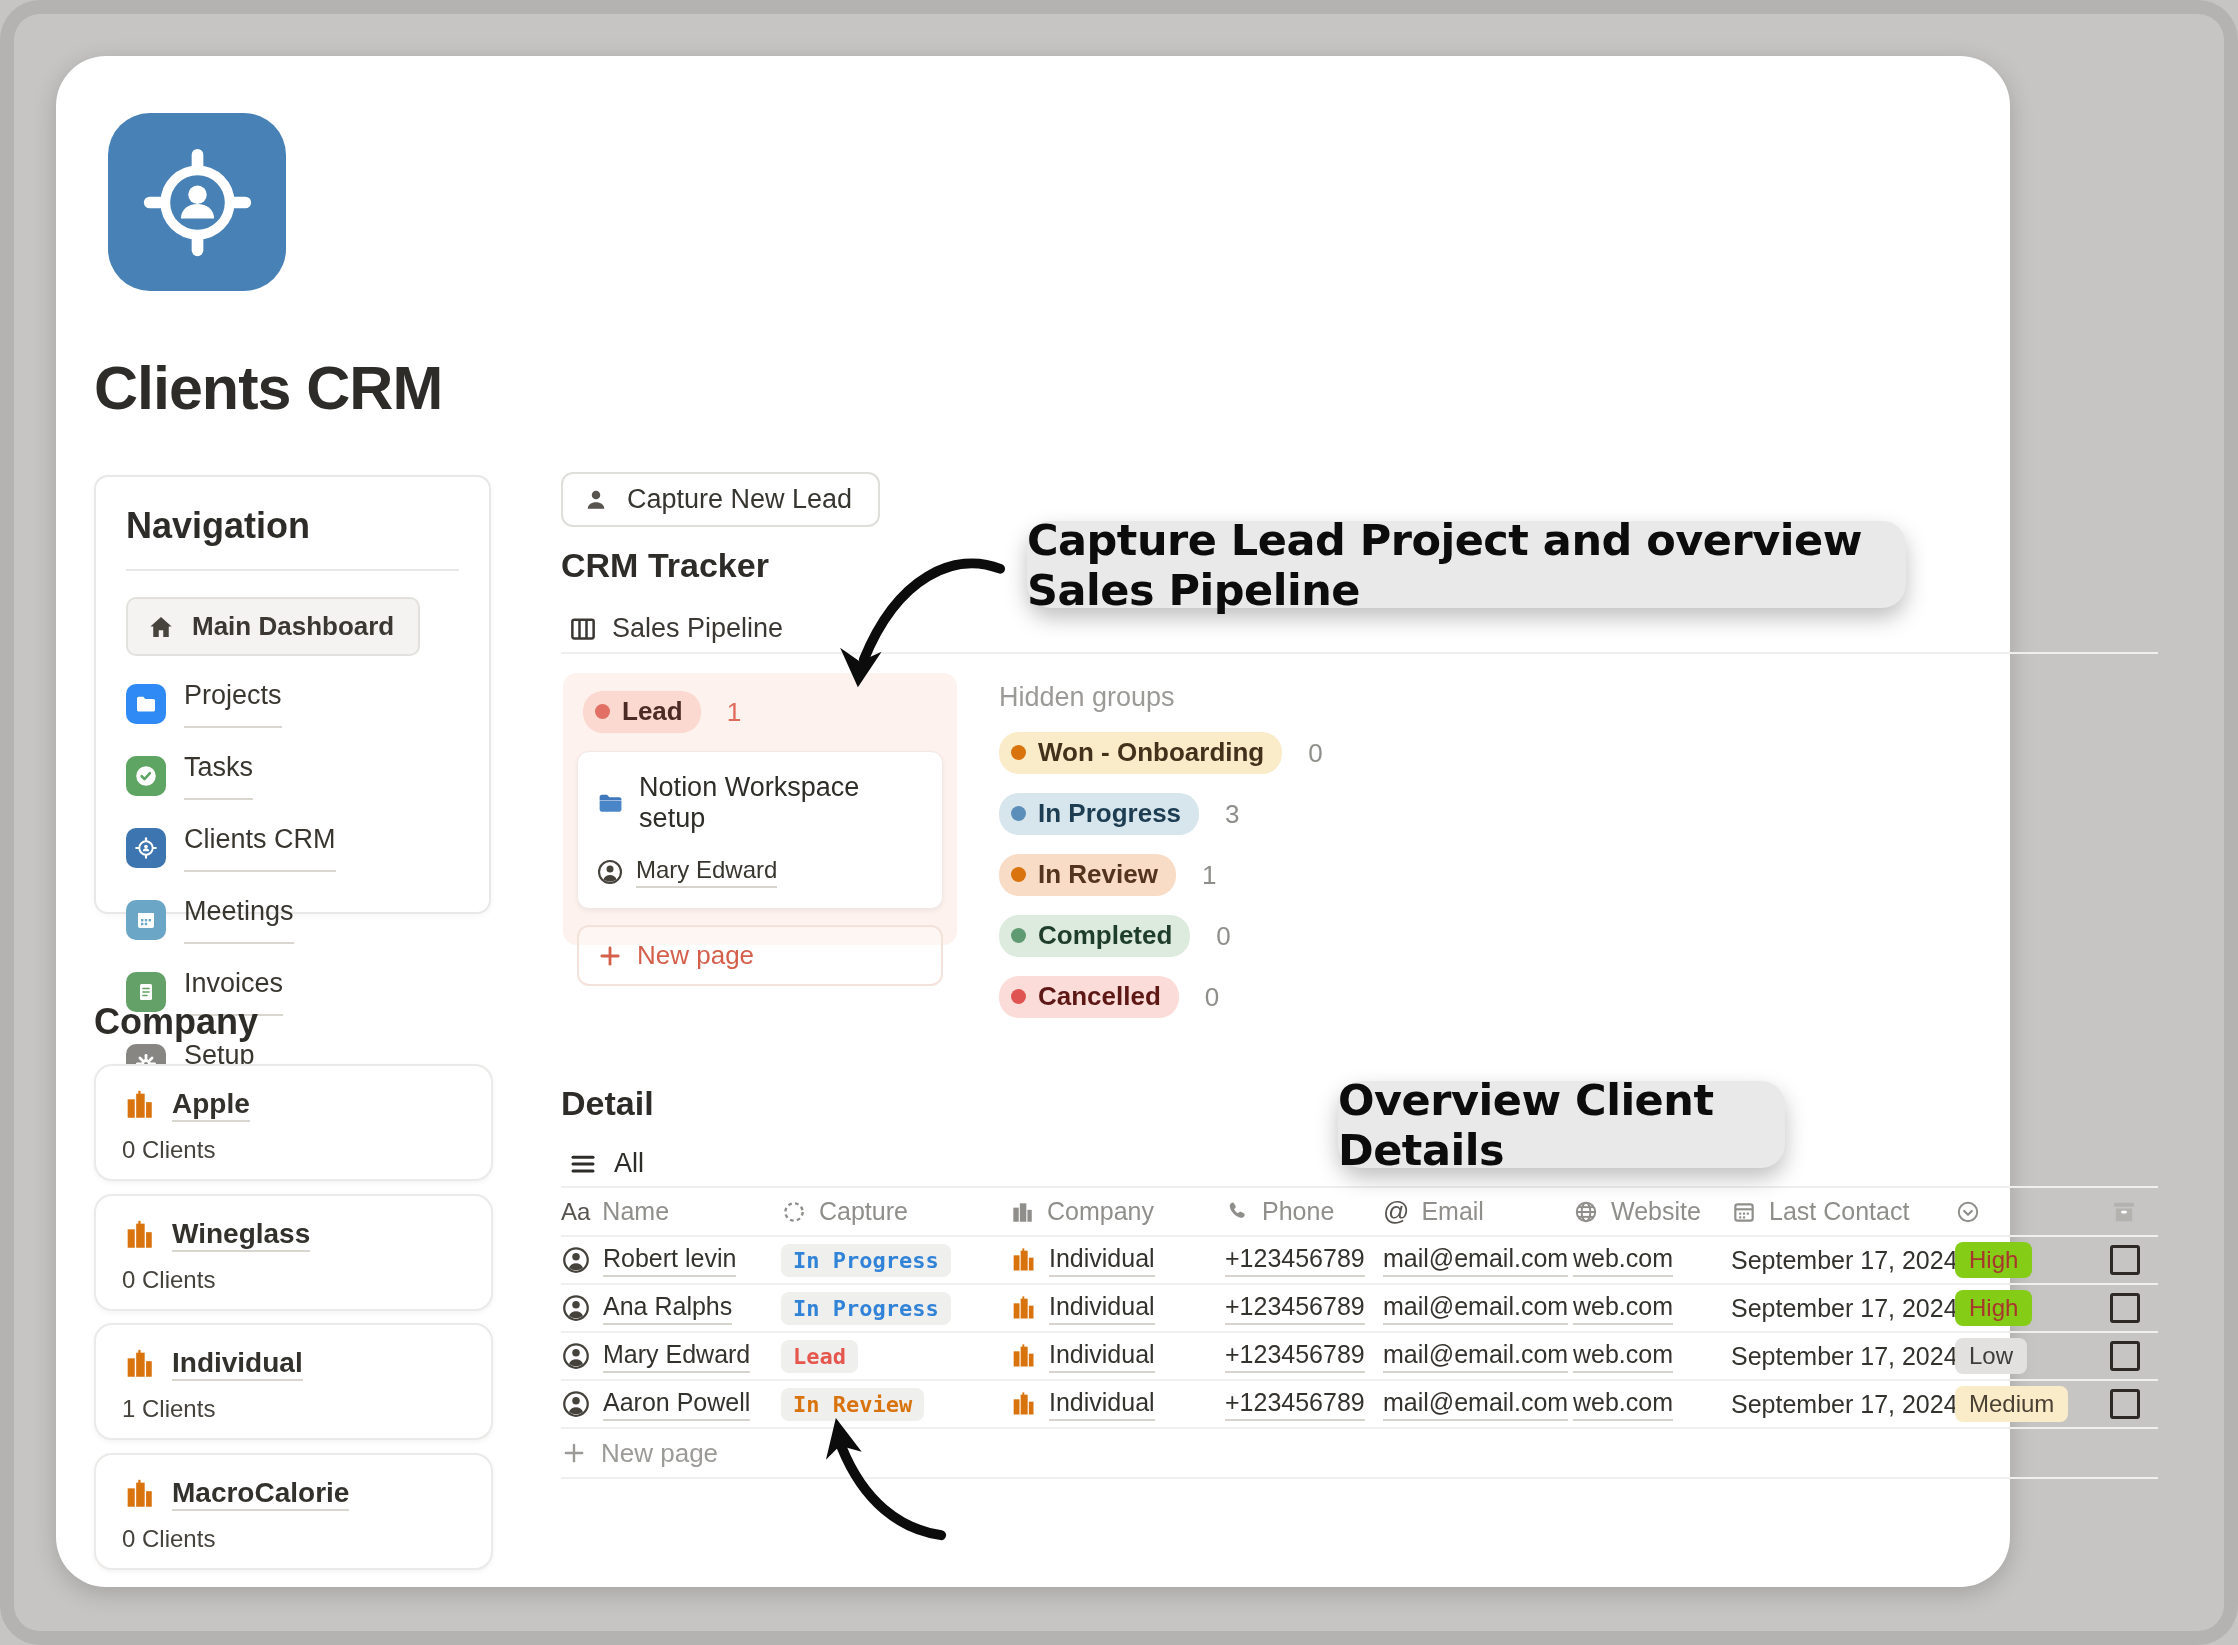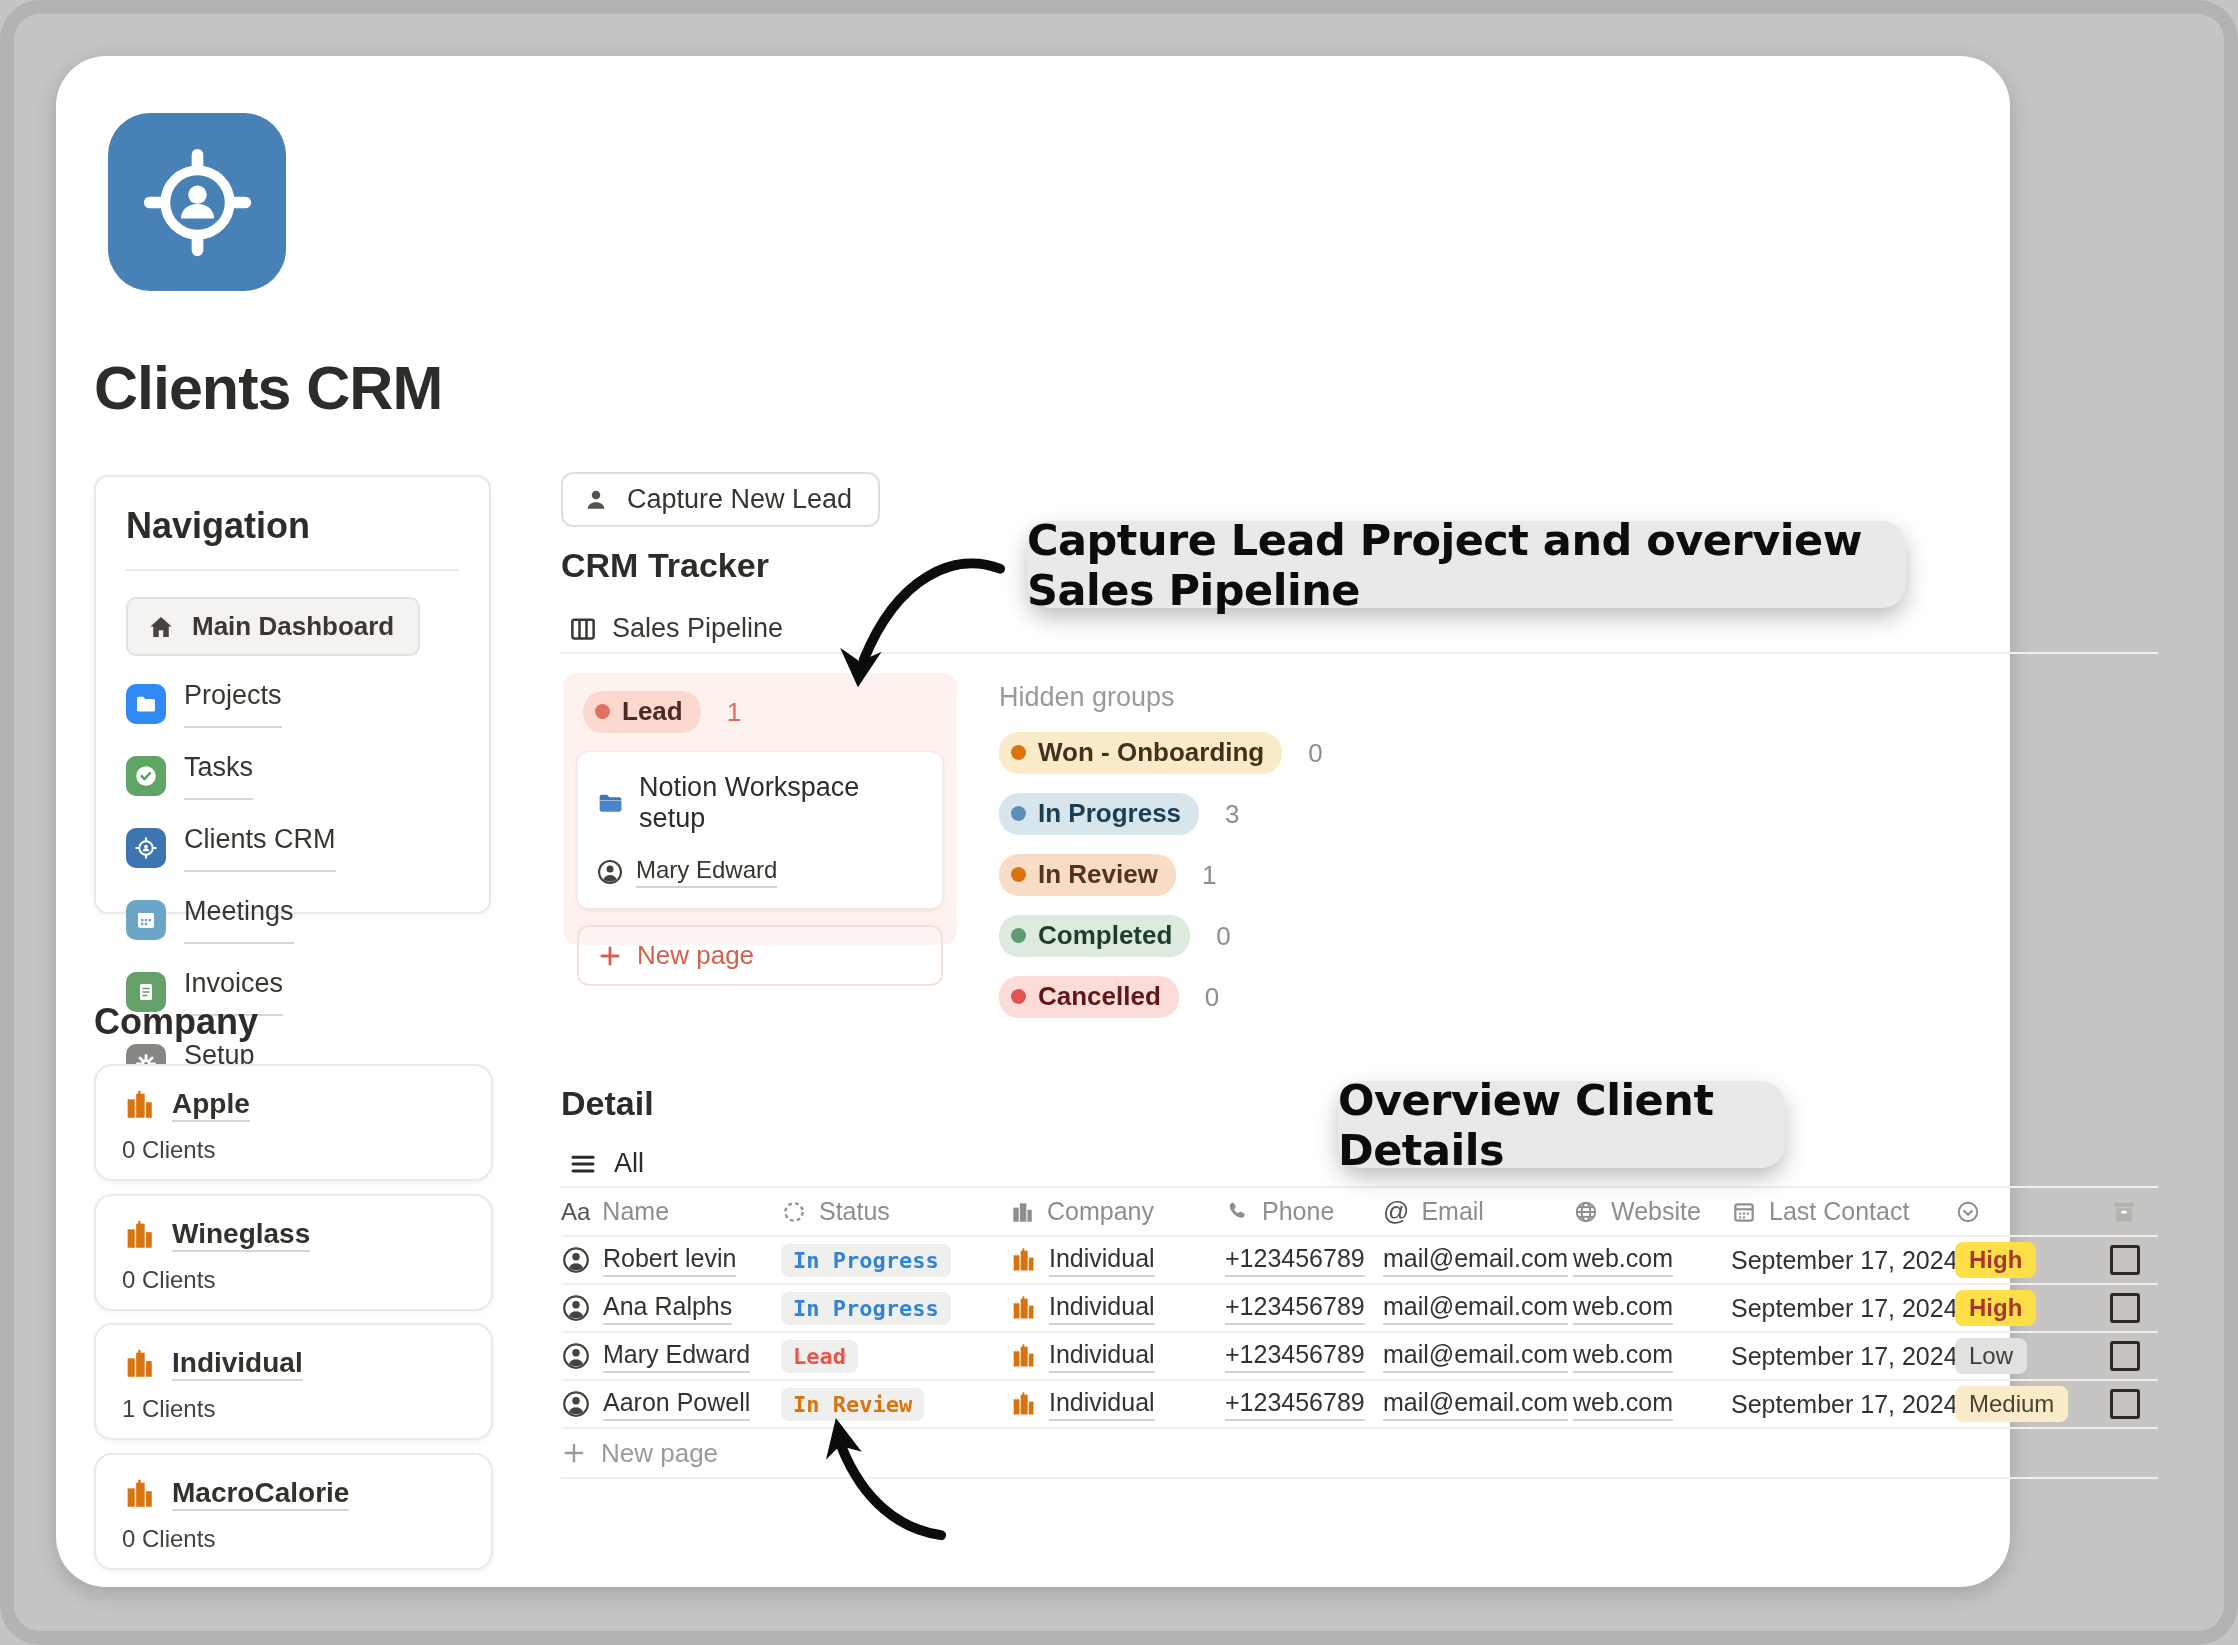--- a/index.html
+++ b/index.html
@@ -67,21 +67,21 @@
 
   .table{left:505px;top:1130px;width:1597px;}
   .tr{display:grid;grid-template-columns:220px 228px 216px 158px 190px 158px 224px 155px 48px;align-items:center;
     border-bottom:2px solid #f0efed;height:48px;box-sizing:border-box;}
   .tr.head{height:51px;border-top:2px solid #f0efed;}
   .th{display:flex;align-items:center;gap:12px;font-size:25px;color:#8f8e8b;}
   .td{font-size:25px;color:#34322d;display:flex;align-items:center;gap:12px;overflow:hidden;white-space:nowrap;}
   .status-pill{font-family:"DejaVu Sans Mono",monospace;font-size:22px;font-weight:bold;background:#efefed;border-radius:8px;padding:4px 12px;}
   .st-prog{color:#3183d8;} .st-lead{color:#e5564d;} .st-rev{color:#d9730d;}
   .prio{font-size:24px;border-radius:8px;padding:4px 14px;}
-  .p-high{background:#fde047;color:#a8362c;font-weight:bold;} .p-low{background:#e2e1df;color:#3f3d39;} .p-med{background:#fbecc9;color:#4a4033;}
+  .p-high{background:#84cc16;color:#a8362c;} .p-low{background:#e2e1df;color:#3f3d39;} .p-med{background:#fbecc9;color:#4a4033;}
   .checkbox{width:30px;height:30px;border:3px solid #2d2a26;border-radius:3px;box-sizing:border-box;}
   .newrow{display:flex;align-items:center;gap:14px;height:48px;font-size:26px;color:#9b9a97;border-bottom:2px solid #f0efed;}
 
   
   .callout{background:#e9e9e9;border-radius:24px;box-shadow:0 10px 22px rgba(0,0,0,.25);display:flex;align-items:center;justify-content:center;
     font-family:"DejaVu Sans",sans-serif;font-weight:600;color:#0c0c0c;letter-spacing:-0.5px;z-index:5;}
   .c1{left:971px;top:465px;width:879px;height:87px;font-size:43px;}
   .c2{left:1282px;top:1025px;width:447px;height:87px;font-size:43px;}
   .c3{left:919px;top:1397px;width:698px;height:93px;font-size:43px;}
   svg.arrow{z-index:6;overflow:visible;}
@@ -400,21 +400,21 @@
   <div class="abs table">
     <div class="tr head">
       <div class="th">
           <span class="mut" style="font-size:24px">Aa</span>
           <span>Name</span>
         </div>
       <div class="th">
         <svg width="26" height="26" viewBox="0 0 24 24">
             <circle cx="12" cy="12" r="8" fill="none" stroke="#8f8e8b" stroke-width="2.2" stroke-dasharray="3.4 3"></circle>
           </svg>
-        <span>Status</span>
+        <span>Capture</span>
         </div>
       <div class="th">
         <svg width="26" height="26" viewBox="0 0 24 24">
             <g fill="#8f8e8b">
               <rect x="4" y="8" width="5" height="13"></rect>
               <rect x="10" y="4" width="6" height="17"></rect>
               <rect x="17" y="10" width="4" height="11"></rect>
             </g>
           </svg>
         <span>Company</span>

